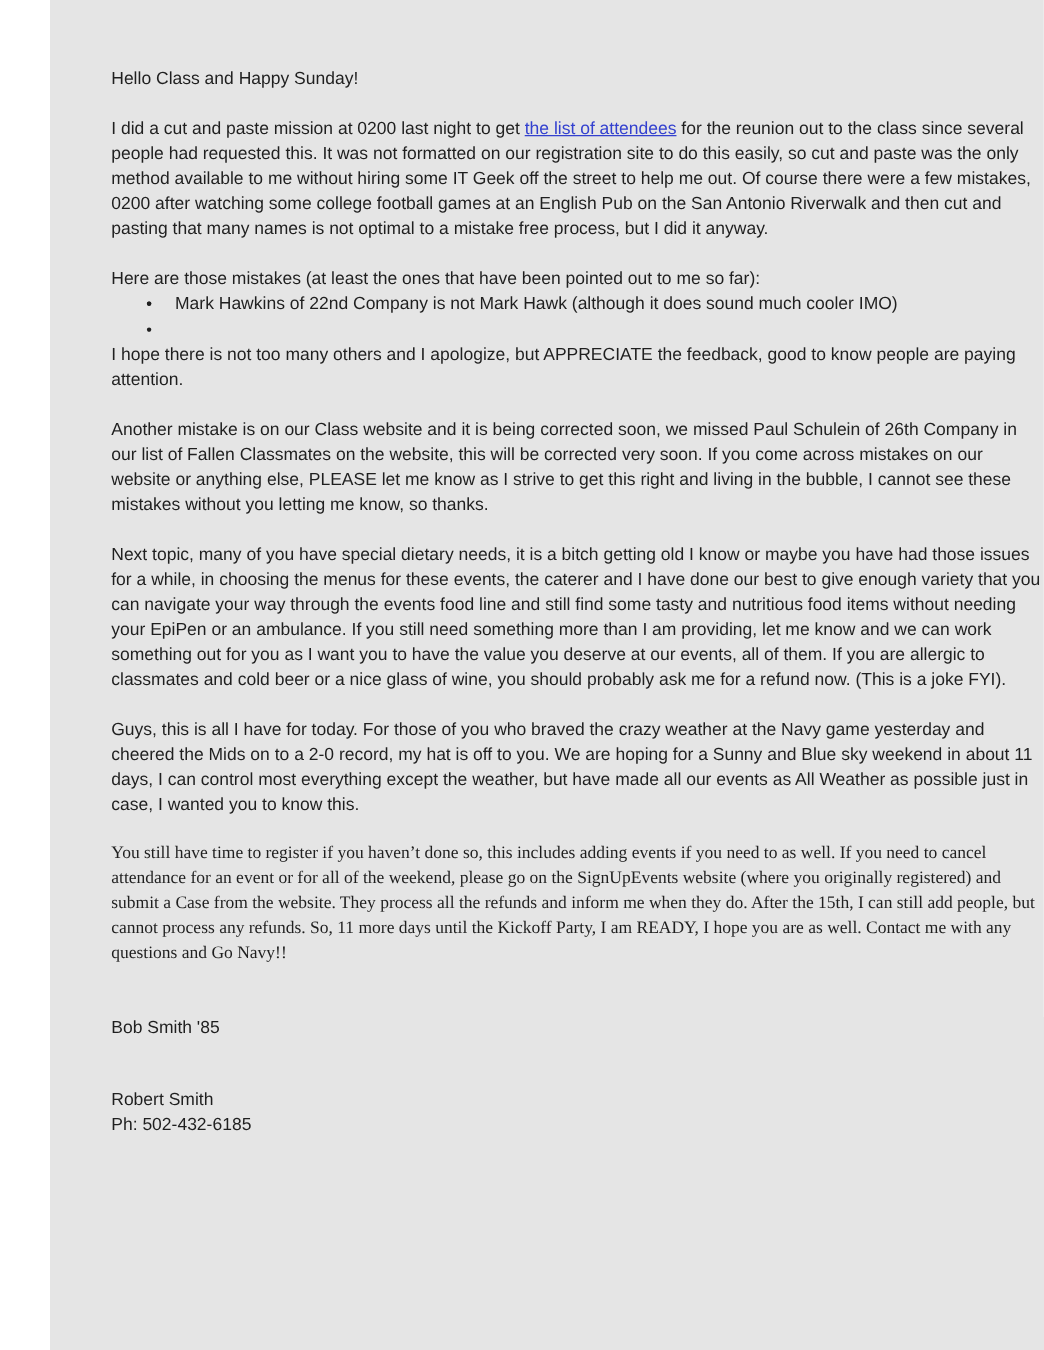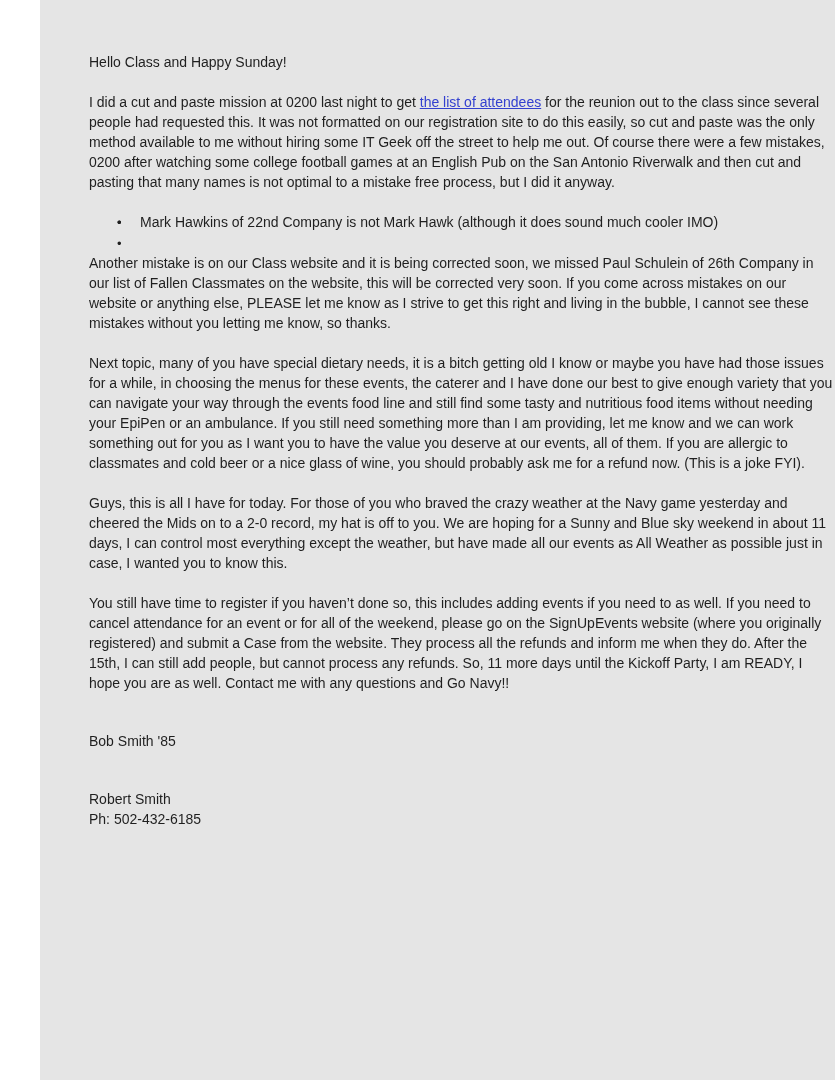--- a/index.html
+++ b/index.html
@@ -24,20 +24,21 @@
     font-size: 14px;
     line-height: 20px;
     color: #1f1f1f;
     -webkit-font-smoothing: antialiased;
   }
   .para {
     margin: 0 0 20px 0;
   }
   .para.last-body {
     margin-bottom: 38px;
+    font-family: Liberation Serif, serif;
   }
   .mistakes-intro {
     margin: 0;
   }
   ul.mistake-list {
     list-style: none;
     margin: 0 0 20px 0;
     padding: 0;
   }
   ul.mistake-list li {
@@ -72,34 +73,36 @@
 </head>
 <body>
 
 <div class="page">
   <div class="letter">
 
     <p class="para">Hello Class and Happy Sunday!</p>
 
     <p class="para"><span>I did a cut and paste mission at 0200 last night to get </span><a class="body-link" href="#">the list of attendees</a><span> for the reunion out to the class since several people had requested this. It was not formatted on our registration site to do this easily, so cut and paste was the only method available to me without hiring some IT Geek off the street to help me out. Of course there were a few mistakes, 0200 after watching some college football games at an English Pub on the San Antonio Riverwalk and then cut and pasting that many names is not optimal to a mistake free process, but I did it anyway.</span></p>
 
+    <p class="para mistakes-intro">Here are those mistakes (at least the ones that have been pointed out to me so far):</p>
 
     <ul class="mistake-list">
       <li>
         <span class="bullet">•</span>
       </li>
       <li>
         <span class="bullet">•</span>
         <span>Mark Hawkins of 22nd Company is not Mark Hawk (although it does sound much cooler IMO)</span>
       </li>
       <li>
         <span class="bullet">•</span>
       </li>
     </ul>
 
+    <p class="para">I hope there is not too many others and I apologize, but APPRECIATE the feedback, good to know people are paying attention.</p>
 
     <p class="para">Another mistake is on our Class website and it is being corrected soon, we missed Paul Schulein of 26th Company in our list of Fallen Classmates on the website, this will be corrected very soon. If you come across mistakes on our website or anything else, PLEASE let me know as I strive to get this right and living in the bubble, I cannot see these mistakes without you letting me know, so thanks.</p>
 
     <p class="para">Next topic, many of you have special dietary needs, it is a bitch getting old I know or maybe you have had those issues for a while, in choosing the menus for these events, the caterer and I have done our best to give enough variety that you can navigate your way through the events food line and still find some tasty and nutritious food items without needing your EpiPen or an ambulance. If you still need something more than I am providing, let me know and we can work something out for you as I want you to have the value you deserve at our events, all of them. If you are allergic to classmates and cold beer or a nice glass of wine, you should probably ask me for a refund now. (This is a joke FYI).</p>
 
     <p class="para">Guys, this is all I have for today. For those of you who braved the crazy weather at the Navy game yesterday and cheered the Mids on to a 2-0 record, my hat is off to you. We are hoping for a Sunny and Blue sky weekend in about 11 days, I can control most everything except the weather, but have made all our events as All Weather as possible just in case, I wanted you to know this.</p>
 
     <p class="para last-body">You still have time to register if you haven’t done so, this includes adding events if you need to as well. If you need to cancel attendance for an event or for all of the weekend, please go on the SignUpEvents website (where you originally registered) and submit a Case from the website. They process all the refunds and inform me when they do. After the 15th, I can still add people, but cannot process any refunds. So, 11 more days until the Kickoff Party, I am READY, I hope you are as well. Contact me with any questions and Go Navy!!</p>
 
     <p class="sig-name">Bob Smith '85</p>

